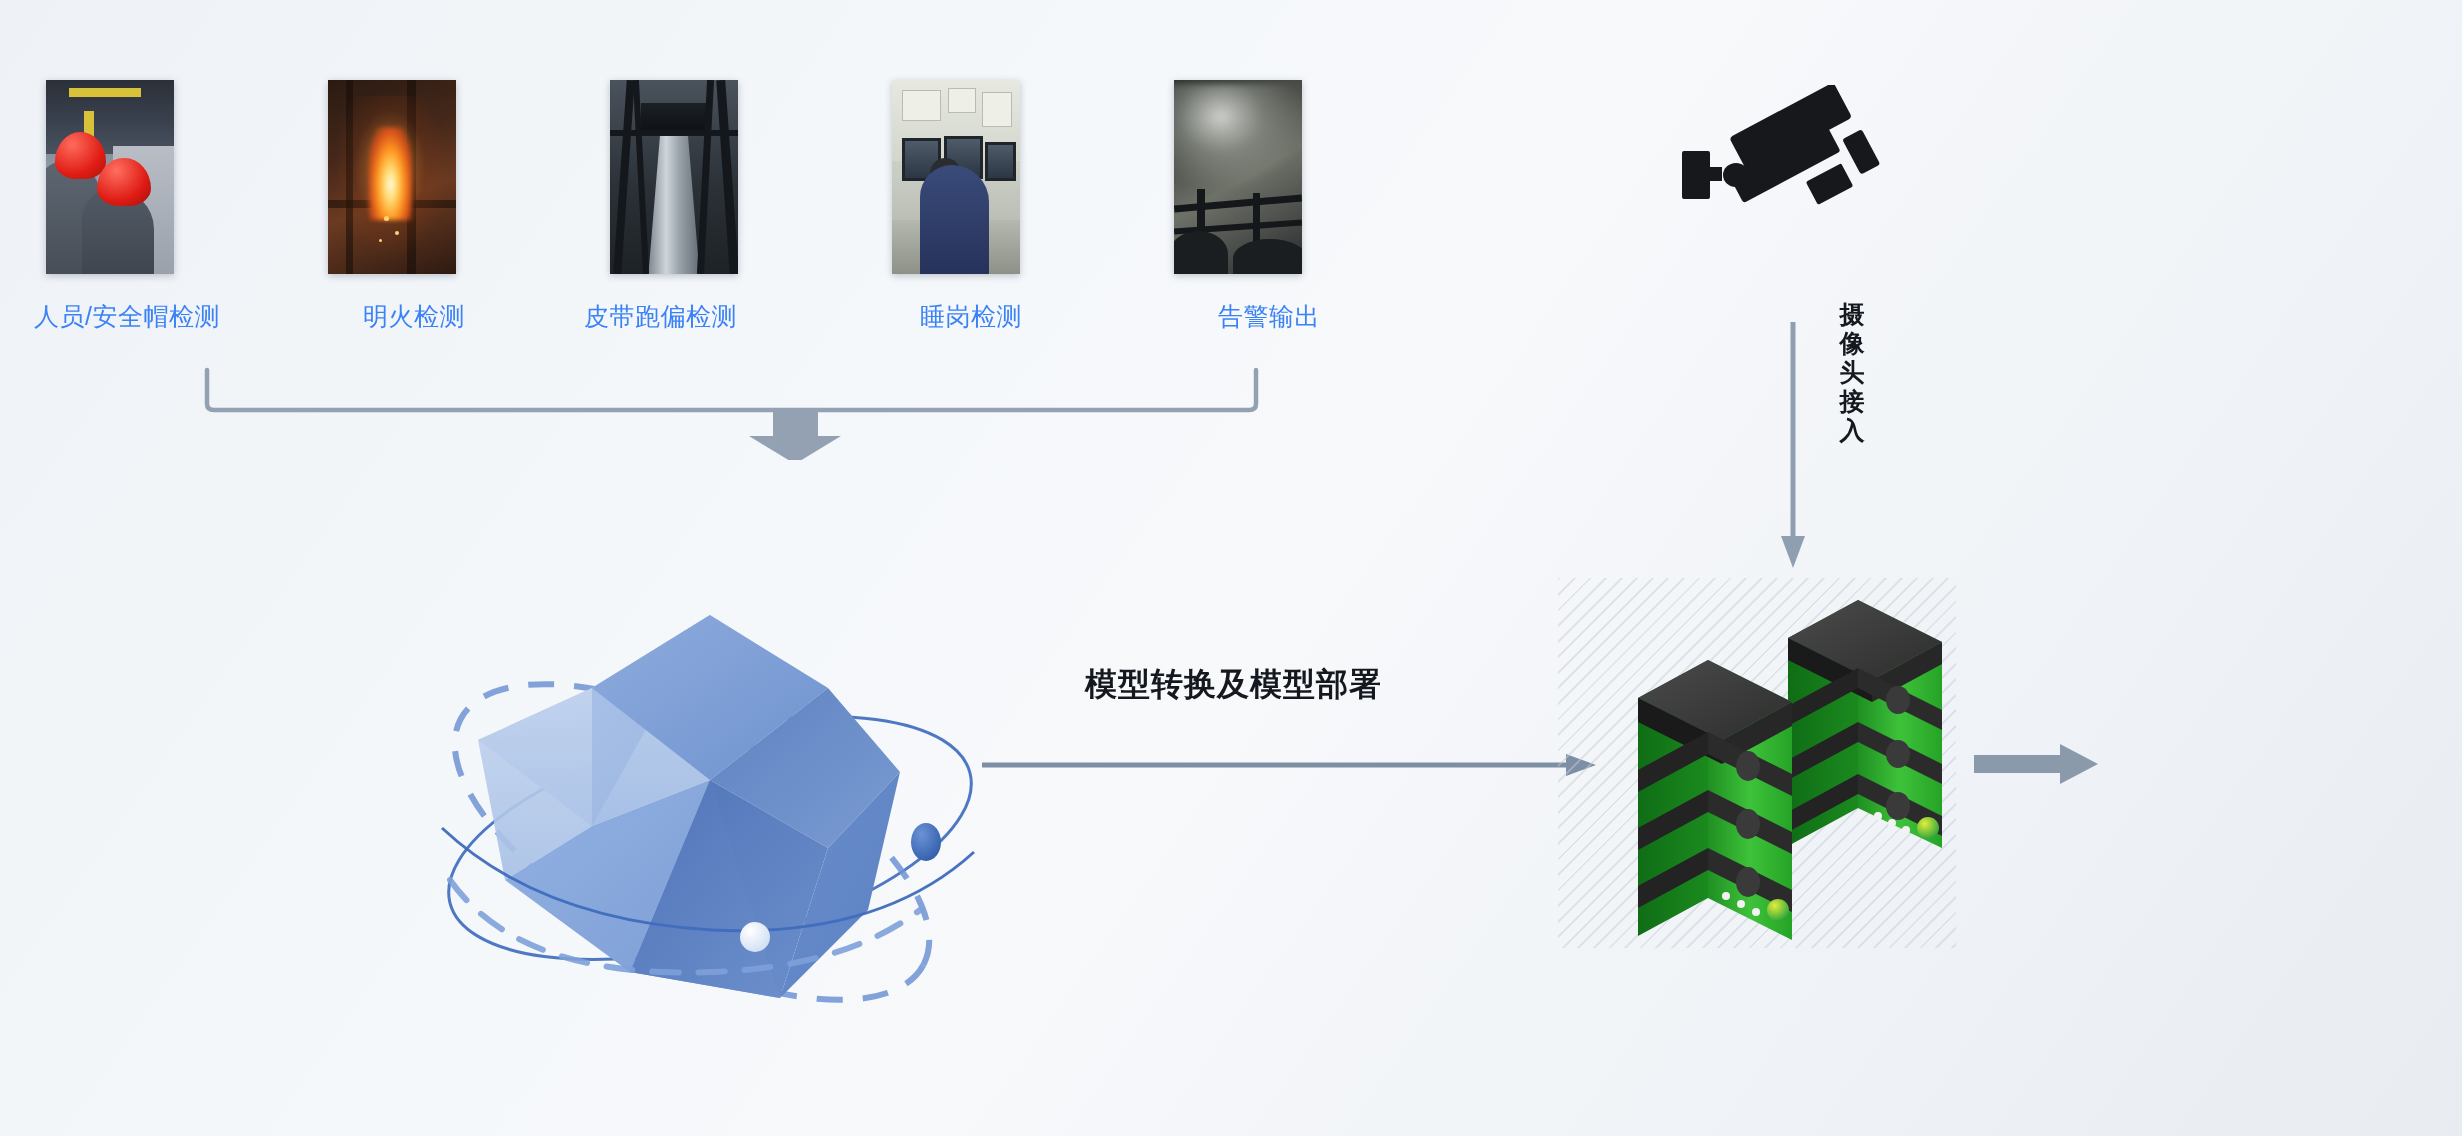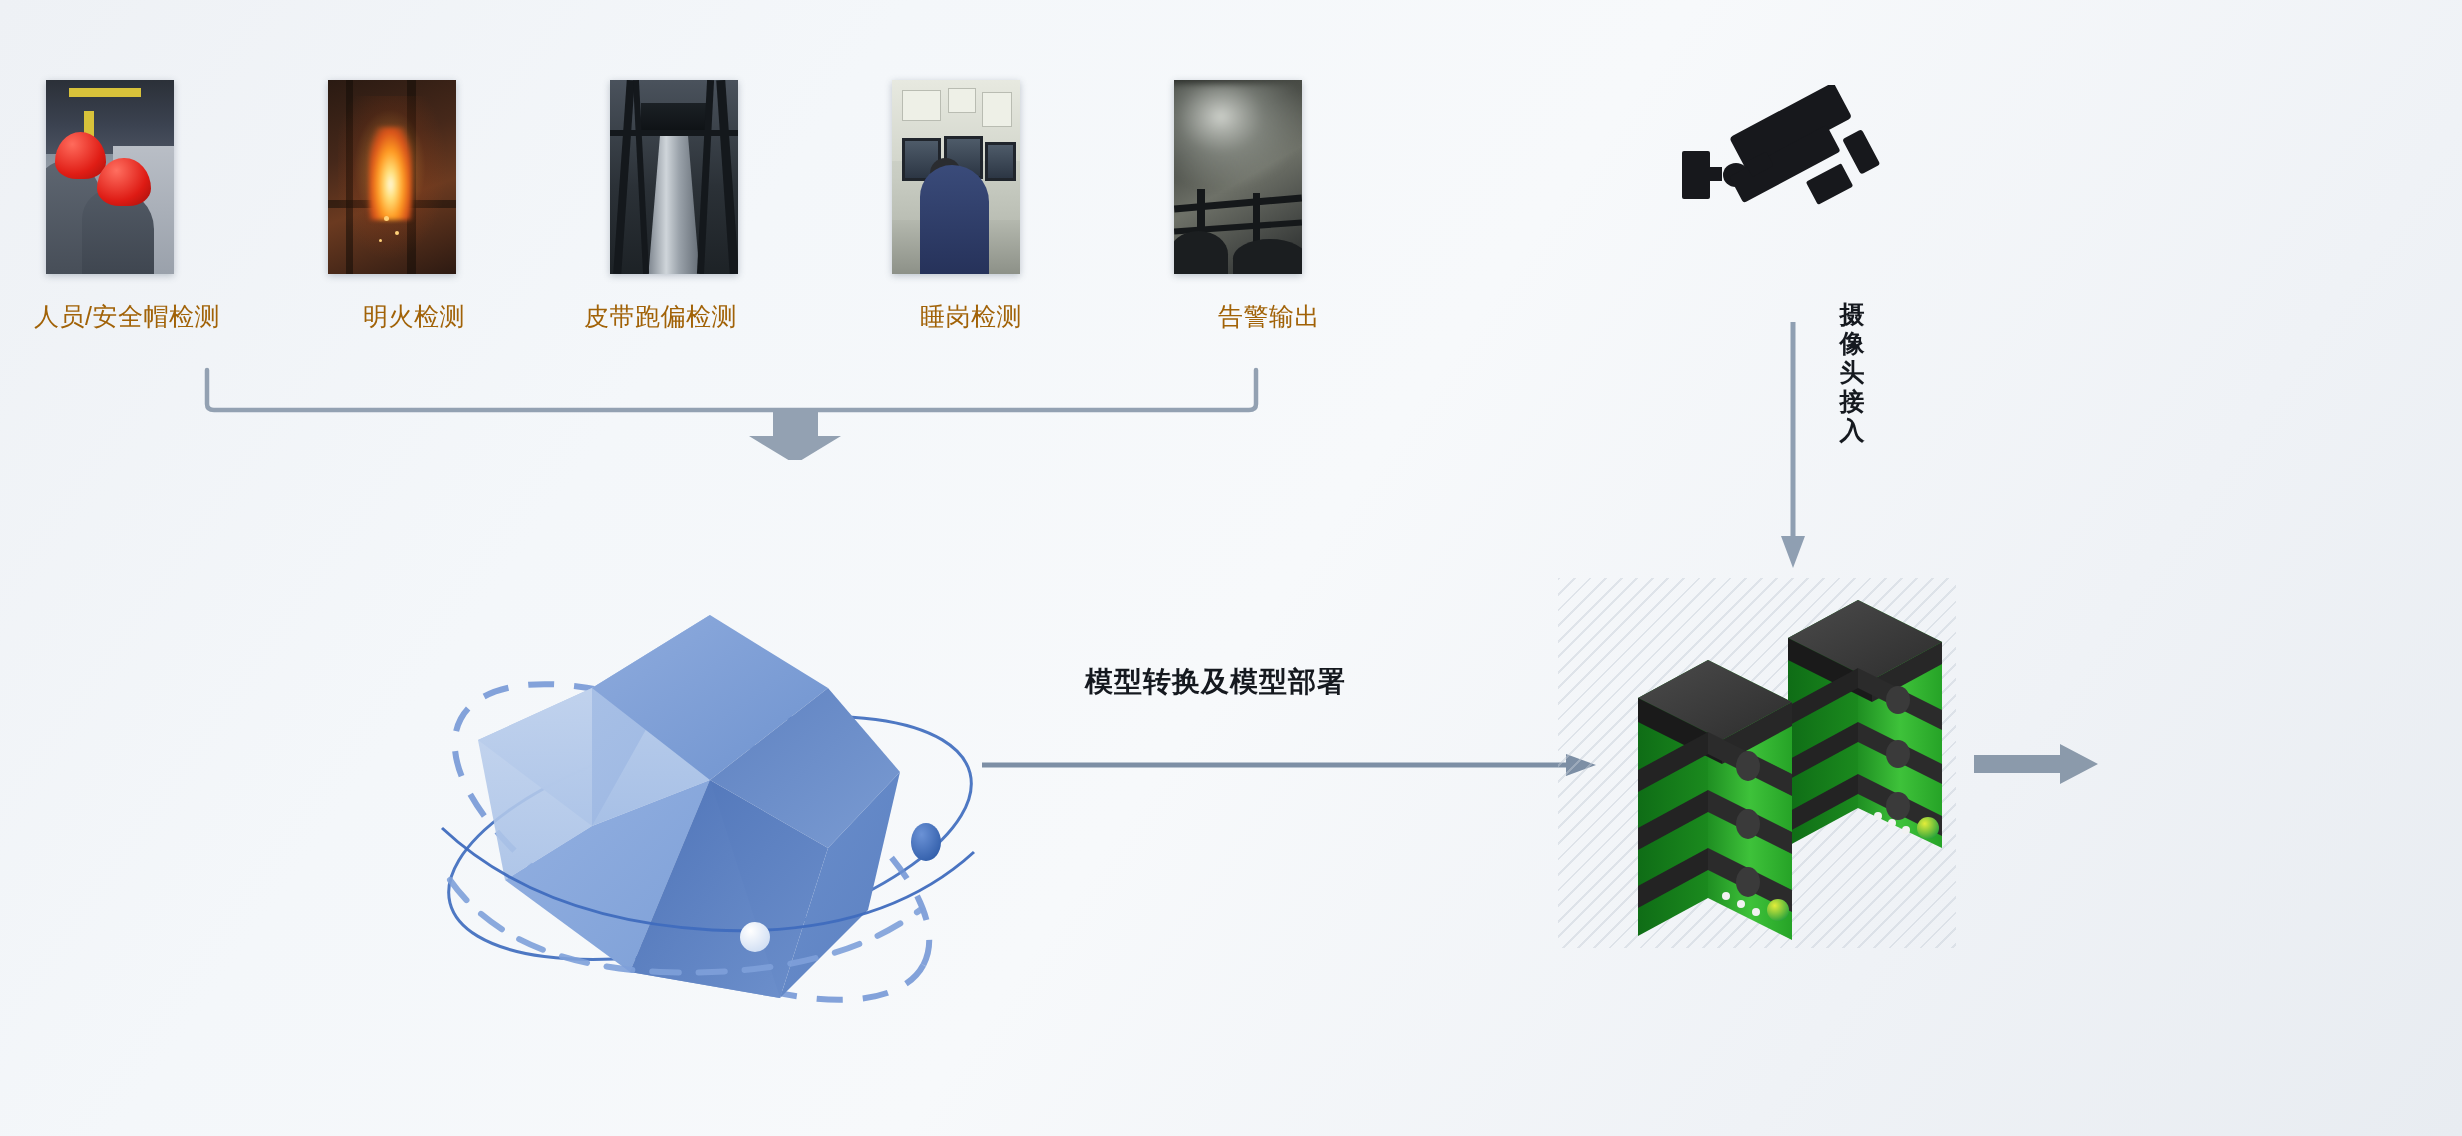--- a/index.html
+++ b/index.html
@@ -22,21 +22,21 @@
     height: 194px;
     box-shadow: 0 2px 7px rgba(60,75,95,.30);
     overflow: hidden;
     background: #2a2f36;
   }
   .thumb .scene { position: absolute; inset: 0; }
 
   .thumb-label {
     position: absolute;
     font-size: 25px;
-    color: #a16207;
+    color: #3b82f6;
     white-space: nowrap;
     letter-spacing: .5px;
   }
 
   
   .s1 { background: linear-gradient(#5d6672 0%, #7c8692 28%, #9aa3ad 55%, #6f7883 100%); }
   .s1 .mach { position:absolute; left:0; top:0; width:100%; height:38%;
       background: linear-gradient(180deg,#2b3038,#3b4250 60%,#4a5260);}
   .s1 .ybar { position:absolute; background:#d8c23a; }
   .s1 .panel { position:absolute; left:52%; top:34%; width:48%; height:66%;
@@ -319,21 +319,21 @@
 
       <path d="M90,300 Q150,385 300,392 Q470,398 560,330" fill="none" stroke="#7ea0d9" stroke-width="6" stroke-dasharray="26 20" opacity="0.9" stroke-linecap="round"></path>
 
       <path d="M82,248 Q180,340 352,350 Q520,358 614,272" fill="none" stroke="#3f6cbe" stroke-width="3" opacity="0.95"></path>
 
       <ellipse cx="566" cy="262" rx="15" ry="19" fill="url(#dotDark)"></ellipse>
       <ellipse cx="395" cy="357" rx="15" ry="15" fill="url(#dotLight)"></ellipse>
     </svg>
   </div>
 
-  <div class="heading" style="left:1085px; top:663px; font-size:28px;">模型转换及模型部署</div>
+  <div class="heading" style="left:1085px; top:663px; font-size:32px;">模型转换及模型部署</div>
 
   <div class="arrow-svg" style="left:980px; top:745px;">
     <svg width="620" height="40" viewBox="0 0 620 40">
       <line x1="2" y1="20" x2="588" y2="20" stroke="#7d8fa5" stroke-width="5"></line>
       <polygon points="586,9 616,20 586,31" fill="#7d8fa5"></polygon>
     </svg>
   </div>
 
   <div id="camera">
     <svg width="220" height="150" viewBox="0 0 220 150">

